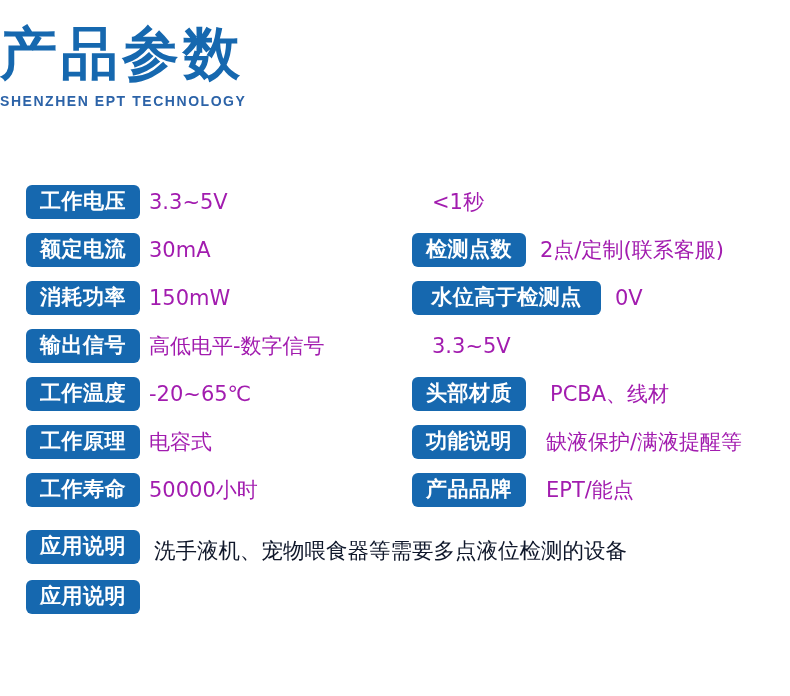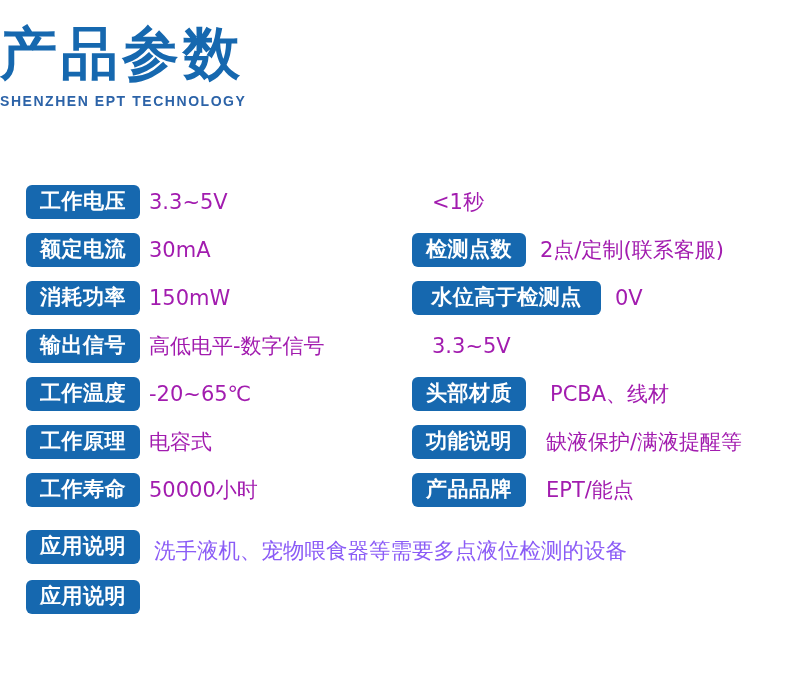--- a/index.html
+++ b/index.html
@@ -88,21 +88,21 @@
     width: 790px;
   }
   .wide-row {
     display: flex;
     align-items: flex-end;
     padding-left: 26px;
     margin-bottom: 16px;
   }
   .wide-row .value-big {
     font-size: 21.5px;
-    color: #8b5cf6;
+    color: #0f172a;
     margin-left: 14px;
     padding-top: 6px;
     line-height: 1.15;
     white-space: nowrap;
     font-family: "DejaVu Sans", "Liberation Sans", sans-serif;
   }
   .wide-row .value-small {
     font-size: 17.5px;
     color: #1a1a1a;
     margin-left: 16px;

